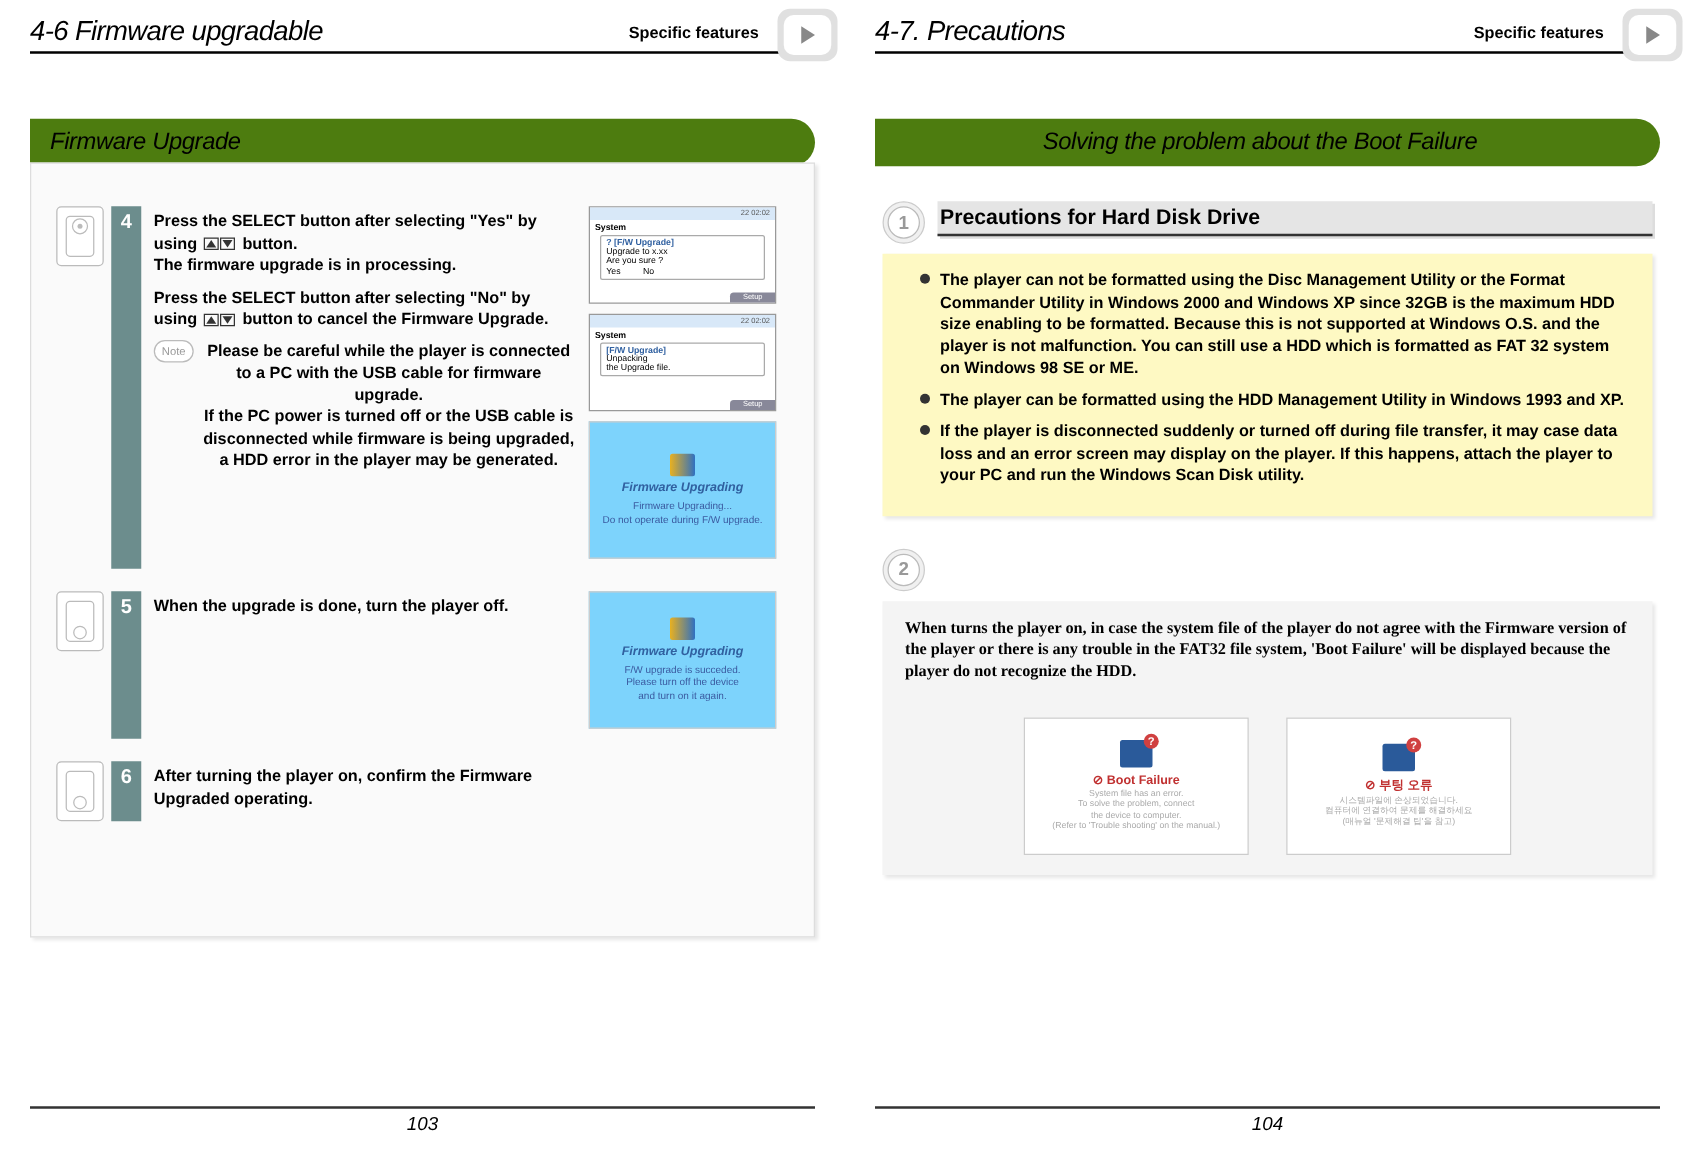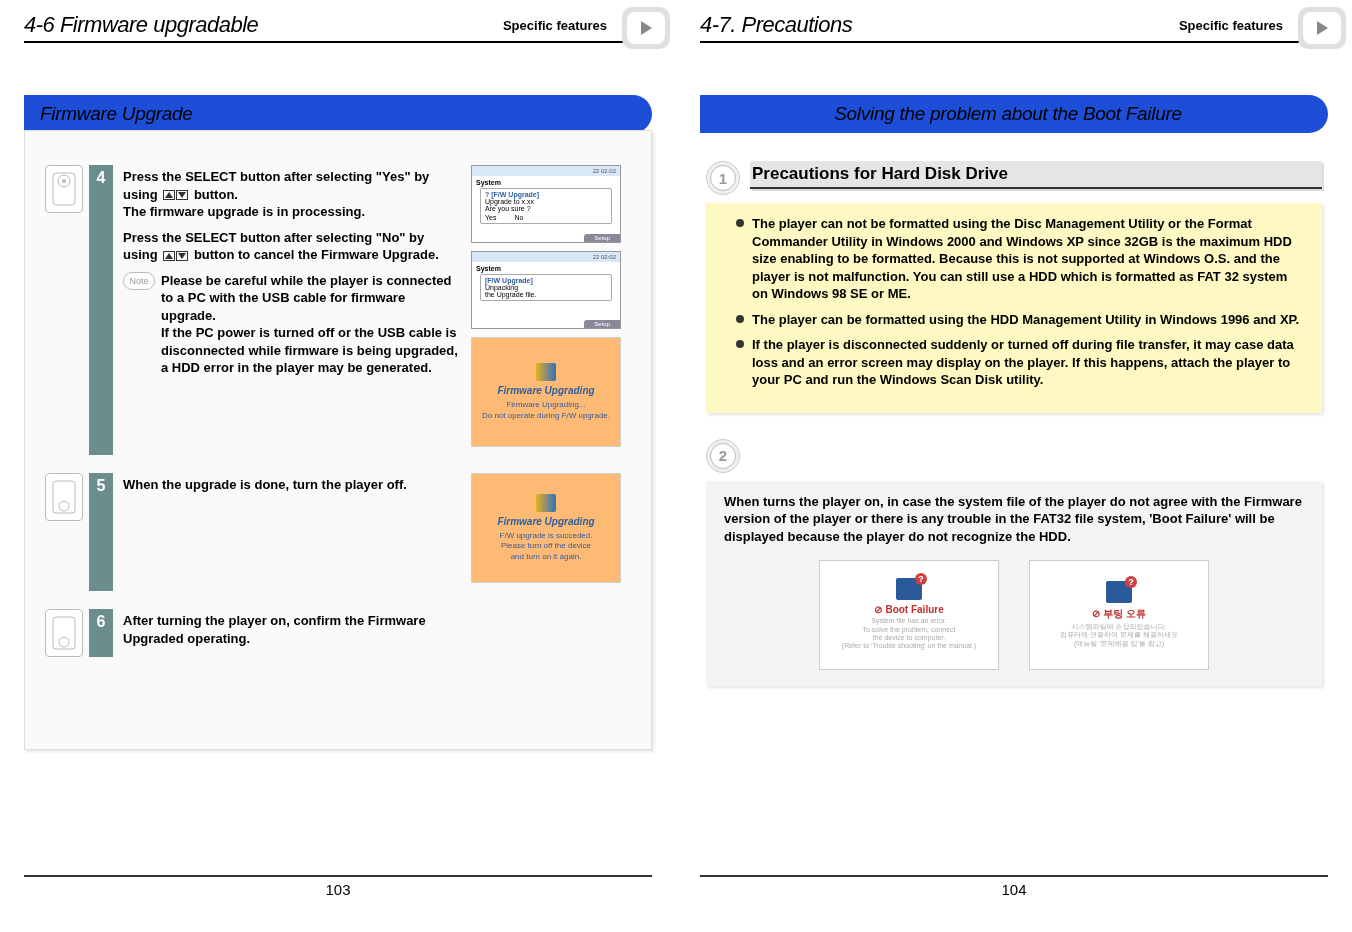--- a/index.html
+++ b/index.html
@@ -4,56 +4,56 @@
   <style>
     * { margin: 0; padding: 0; box-sizing: border-box; }
     body { font-family: Arial, sans-serif; background: #fff; width: 1352px; height: 932px; display: flex; color: #000; font-size: 13px; }
     .page { width: 50%; padding: 12px 24px 12px 24px; position: relative; display: flex; flex-direction: column; }
     .header { display: flex; align-items: center; border-bottom: 2px solid #000; padding-bottom: 3px; margin-bottom: 8px; position: relative; }
     .header-title { font-size: 22px; font-style: italic; font-weight: normal; flex: 1; letter-spacing: -0.5px; }
     .header-right { font-size: 13px; font-weight: bold; margin-right: 45px; }
     .corner-tab { position: absolute; right: -18px; top: -5px; width: 48px; height: 42px; border-radius: 10px; background: #e0e0e0; }
     .corner-tab-inner { position: absolute; right: 5px; top: 5px; width: 38px; height: 32px; border-radius: 8px; background: #fff; display: flex; align-items: center; justify-content: center; }
     .arrow-right { width: 0; height: 0; border-top: 7px solid transparent; border-bottom: 7px solid transparent; border-left: 11px solid #888; }
-    .section-title-bar { background: #1d4ed8; border-radius: 0 25px 25px 0; padding: 8px 28px 8px 16px; display: inline-block; margin: 44px 0 0 0; }
+    .section-title-bar { background: #4d7c0f; border-radius: 0 25px 25px 0; padding: 8px 28px 8px 16px; display: inline-block; margin: 44px 0 0 0; }
     .section-title { font-size: 19px; font-style: italic; font-weight: normal; letter-spacing: -0.3px; }
     .panel { background: #fafafa; border: 1px solid #ddd; margin-top: -3px; padding: 34px 20px 20px 20px; min-height: 620px; position: relative; box-shadow: 2px 2px 3px rgba(0,0,0,0.1); }
     .step-row { display: flex; margin-bottom: 18px; }
     .step-thumb-col { width: 44px; flex-shrink: 0; }
     .step-thumb { width: 38px; height: 48px; border: 1px solid #bbb; border-radius: 4px; background: #fff; display: flex; align-items: center; justify-content: center; font-size: 9px; color: #888; overflow: hidden; }
     .step-thumb svg { width: 26px; height: 36px; }
     .step-body { flex: 1; display: flex; }
     .step-num-box { width: 24px; background: #6c8d8d; color: #fff; font-weight: bold; font-size: 16px; display: flex; align-items: flex-start; justify-content: center; padding-top: 4px; margin-right: 10px; }
     .step-text { flex: 1; font-size: 13px; line-height: 1.35; padding-top: 3px; }
     .step-text b { font-weight: bold; }
     .step-text p { margin-bottom: 8px; }
     .step-imgs { width: 160px; flex-shrink: 0; margin-left: 10px; }
     .sim-screen { width: 150px; height: 78px; border: 1px solid #999; margin-bottom: 8px; background: #fff; position: relative; font-size: 7px; }
     .sim-top { height: 10px; background: #d8e8f8; display: flex; align-items: center; justify-content: flex-end; padding: 0 4px; font-size: 6px; color: #555; }
     .sim-body { padding: 3px 4px; }
     .sim-sys { font-weight: bold; }
     .sim-box { border: 1px solid #aaa; margin: 2px 4px; padding: 2px 4px; border-radius: 2px; }
     .sim-setup { position: absolute; bottom: 0; right: 0; background: #889; color: #fff; font-size: 6px; padding: 1px 10px; border-radius: 3px 0 0 0; }
-    .sim-mid { width: 150px; height: 110px; border: 1px solid #ccc; background: #fdba74; display: flex; flex-direction: column; align-items: center; justify-content: center; font-size: 8px; color: #3a4a8a; margin-bottom: 8px; }
+    .sim-mid { width: 150px; height: 110px; border: 1px solid #ccc; background: #7dd3fc; display: flex; flex-direction: column; align-items: center; justify-content: center; font-size: 8px; color: #3a4a8a; margin-bottom: 8px; }
     .sim-mid .t1 { font-weight: bold; font-style: italic; font-size: 10px; color: #3060a0; margin: 4px 0; }
     .sim-mid .t2 { color: #3a5aa0; text-align: center; line-height: 1.3; }
     .sim-icon { width: 20px; height: 18px; background: linear-gradient(to right, #e8b020, #3070c0); border-radius: 2px; }
-    .note-row { display: flex; align-items: flex-start; margin-top: 8px; }
+    .note-row { display: flex; align-items: flex-start; margin-top: 8px; text-align: center; }
     .note-icon { width: 32px; height: 18px; border: 1px solid #bbb; border-radius: 10px; font-size: 9px; display: flex; align-items: center; justify-content: center; margin-right: 6px; color: #999; background: #fff; }
-    .footer { text-align: center; font-size: 15px; border-top: 2px solid #333; padding-top: 4px; margin-top: auto; margin-bottom: 22px; }
+    .footer { text-align: center; font-style: italic; font-size: 15px; border-top: 2px solid #333; padding-top: 4px; margin-top: auto; margin-bottom: 12px; }
     .sub-row { display: flex; align-items: flex-start; margin: 18px 0 8px 0; }
     .sub-num-outer { width: 34px; height: 34px; border-radius: 50%; border: 1.5px solid #ccc; display: flex; align-items: center; justify-content: center; margin-right: 10px; background: #f0f0f0; }
     .sub-num-inner { width: 26px; height: 26px; border-radius: 50%; background: #fff; border: 1.5px solid #bbb; display: flex; align-items: center; justify-content: center; font-weight: bold; color: #999; font-size: 15px; }
     .sub-title { font-size: 17px; font-weight: bold; flex: 1; border-bottom: 2px solid #333; padding-bottom: 3px; height: 28px; box-shadow: 2px 2px 0 #ddd; background: #e5e5e5; padding-left: 2px; display: flex; align-items: flex-end; }
     .bullet-block { background: #fef9c3; padding: 12px 18px 16px 30px; box-shadow: 2px 2px 3px rgba(0,0,0,0.1); margin-bottom: 12px; }
     .bullet-item { display: flex; margin-bottom: 8px; line-height: 1.35; }
     .bullet-dot { width: 8px; height: 8px; background: #333; border-radius: 50%; margin-top: 4px; margin-right: 8px; flex-shrink: 0; }
     .bullet-text { flex: 1; font-weight: bold; font-size: 13px; }
     .plain-block { background: #f4f4f4; padding: 12px 18px 16px 18px; box-shadow: 2px 2px 3px rgba(0,0,0,0.1); }
-    .plain-block p { font-weight: bold; line-height: 1.35; margin-bottom: 14px; }
+    .plain-block p { font-weight: bold; line-height: 1.35; margin-bottom: 28px; font-family: Liberation Serif, serif; }
     .two-img-row { display: flex; gap: 30px; justify-content: center; margin-top: 8px; }
     .boot-fail-box { width: 180px; height: 110px; border: 1px solid #ccc; background: #fff; display: flex; flex-direction: column; align-items: center; justify-content: center; font-size: 8px; color: #888; }
     .bf-icon { width: 26px; height: 22px; background: #2a5a9a; border-radius: 2px; position: relative; margin-bottom: 4px; }
     .bf-q { position: absolute; right: -5px; top: -5px; width: 12px; height: 12px; background: #d04040; border-radius: 50%; color: #fff; font-size: 9px; display: flex; align-items: center; justify-content: center; font-weight: bold; }
     .bf-title { color: #c03030; font-size: 10px; font-weight: bold; margin-bottom: 2px; }
     .bf-txt { text-align: center; font-size: 7px; color: #aaa; line-height: 1.2; }
     .inline-arrows { display: inline-flex; align-items: center; gap: 1px; vertical-align: middle; margin: 0 2px; }
     .arr-small { width: 0; height: 0; border-left: 4px solid transparent; border-right: 4px solid transparent; }
     .arr-up { border-bottom: 6px solid #333; }
     .arr-down { border-top: 6px solid #333; }
@@ -246,21 +246,21 @@
       <div class="sub-title">Precautions for Hard Disk Drive</div>
     </div>
 
     <div class="bullet-block">
       <div class="bullet-item">
         <div class="bullet-dot"></div>
         <div class="bullet-text">The player can not be formatted using the Disc Management Utility or the Format Commander Utility in Windows 2000 and Windows XP since 32GB is the maximum HDD size enabling to be formatted. Because this is not supported at Windows O.S. and the player is not malfunction. You can still use a HDD which is formatted as FAT 32 system on Windows 98 SE or ME.</div>
       </div>
       <div class="bullet-item">
         <div class="bullet-dot"></div>
-        <div class="bullet-text">The player can be formatted using the HDD Management Utility in Windows 1996 and XP.</div>
+        <div class="bullet-text">The player can be formatted using the HDD Management Utility in Windows 1993 and XP.</div>
       </div>
       <div class="bullet-item">
         <div class="bullet-dot"></div>
         <div class="bullet-text">If the player is disconnected suddenly or turned off during file transfer, it may case data loss and an error screen may display on the player. If this happens, attach the player to your PC and run the Windows Scan Disk utility.</div>
       </div>
     </div>
 
     <div class="sub-row" style="margin-top:26px;">
       <div class="sub-num-outer">
         <div class="sub-num-inner">2</div>

